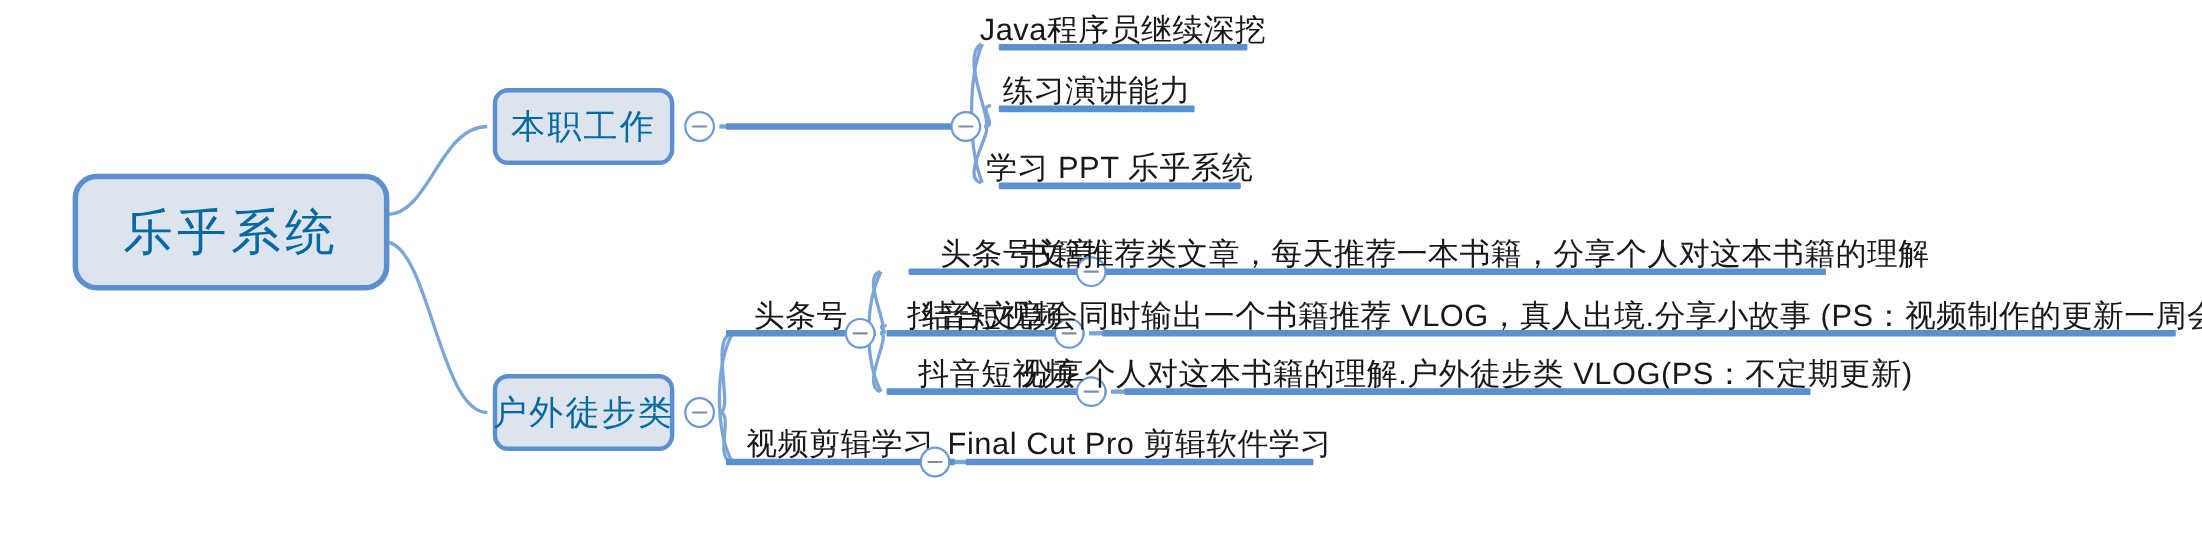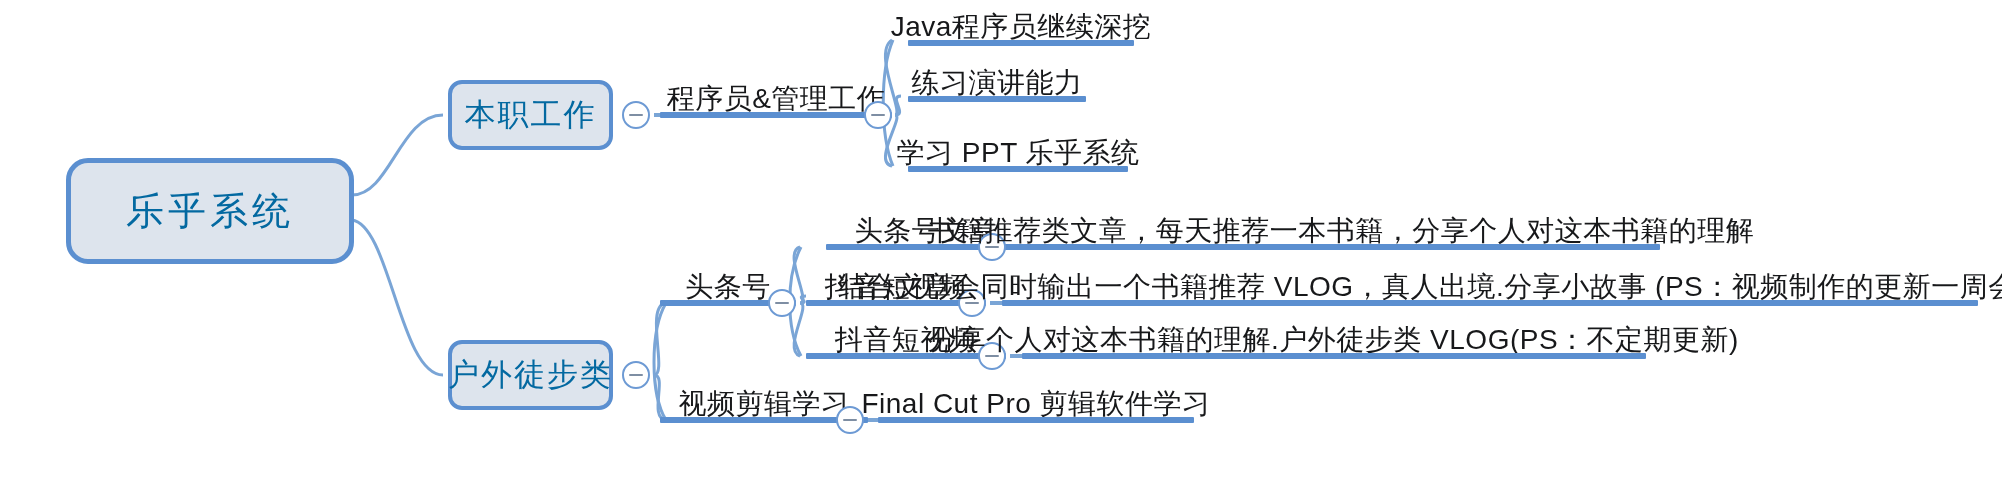--- a/index.html
+++ b/index.html
@@ -7,21 +7,21 @@
   #canvas{position:relative;width:2002px;height:488px;background:#fff;}
   #wires{position:absolute;left:0;top:0;width:2002px;height:488px;pointer-events:none;}
 
   
   .boxnode{
     position:absolute;box-sizing:border-box;
     background:#dde4ed;border:4px solid #5b8fd0;border-radius:16px;
     display:flex;align-items:center;justify-content:center;
     color:#0369a1;white-space:nowrap;
   }
-  .boxnode.root{border-width:5px;border-radius:22px;font-size:38px;letter-spacing:4px;}
+  .boxnode.root{border-width:5px;border-radius:22px;font-size:45px;letter-spacing:4px;}
   .boxnode.branch{font-size:31px;letter-spacing:2px;border-radius:14px;}
 
   
   .linenode{
     position:absolute;box-sizing:border-box;
     display:flex;align-items:flex-end;justify-content:center;
     white-space:nowrap;color:#17181a;
   }
   .linenode .txt{
     display:block;line-height:1.05;padding:0 10px 5px 10px;
@@ -87,21 +87,20 @@
   <div class="boxnode root" style="left:66px;top:158px;width:288px;height:106px;">
     <span>乐乎系统</span>
   </div>
 
   <div class="boxnode branch" style="left:448px;top:80px;width:165px;height:70px;">
     <span>本职工作</span>
   </div>
   <div class="toggle" style="left:622px;top:101px;"></div>
 
   <div class="linenode lvl2" style="left:660px;top:76px;width:232px;height:42px;">
-    <span class="txt">程序员&amp;管理工作</span>
     <span class="bar"></span>
   </div>
   <div class="toggle" style="left:864px;top:101px;"></div>
 
   <div class="linenode lvl3" style="left:908px;top:4px;width:226px;height:42px;">
     <span class="txt">Java程序员继续深挖</span>
     <span class="bar"></span>
   </div>
 
   <div class="linenode lvl3" style="left:908px;top:60px;width:178px;height:42px;">

